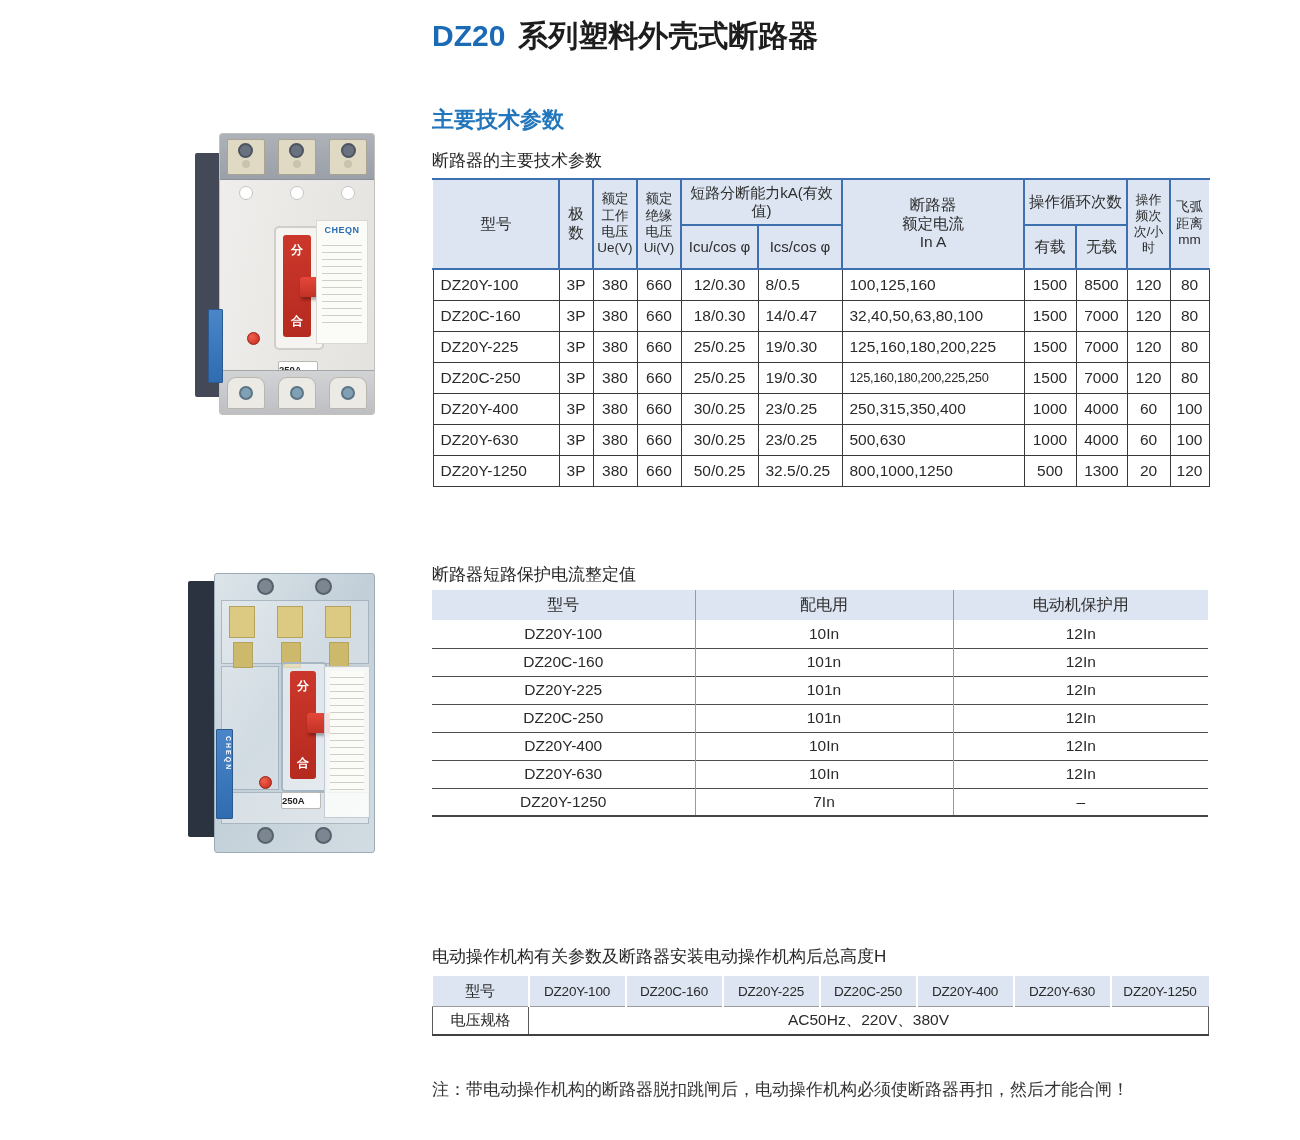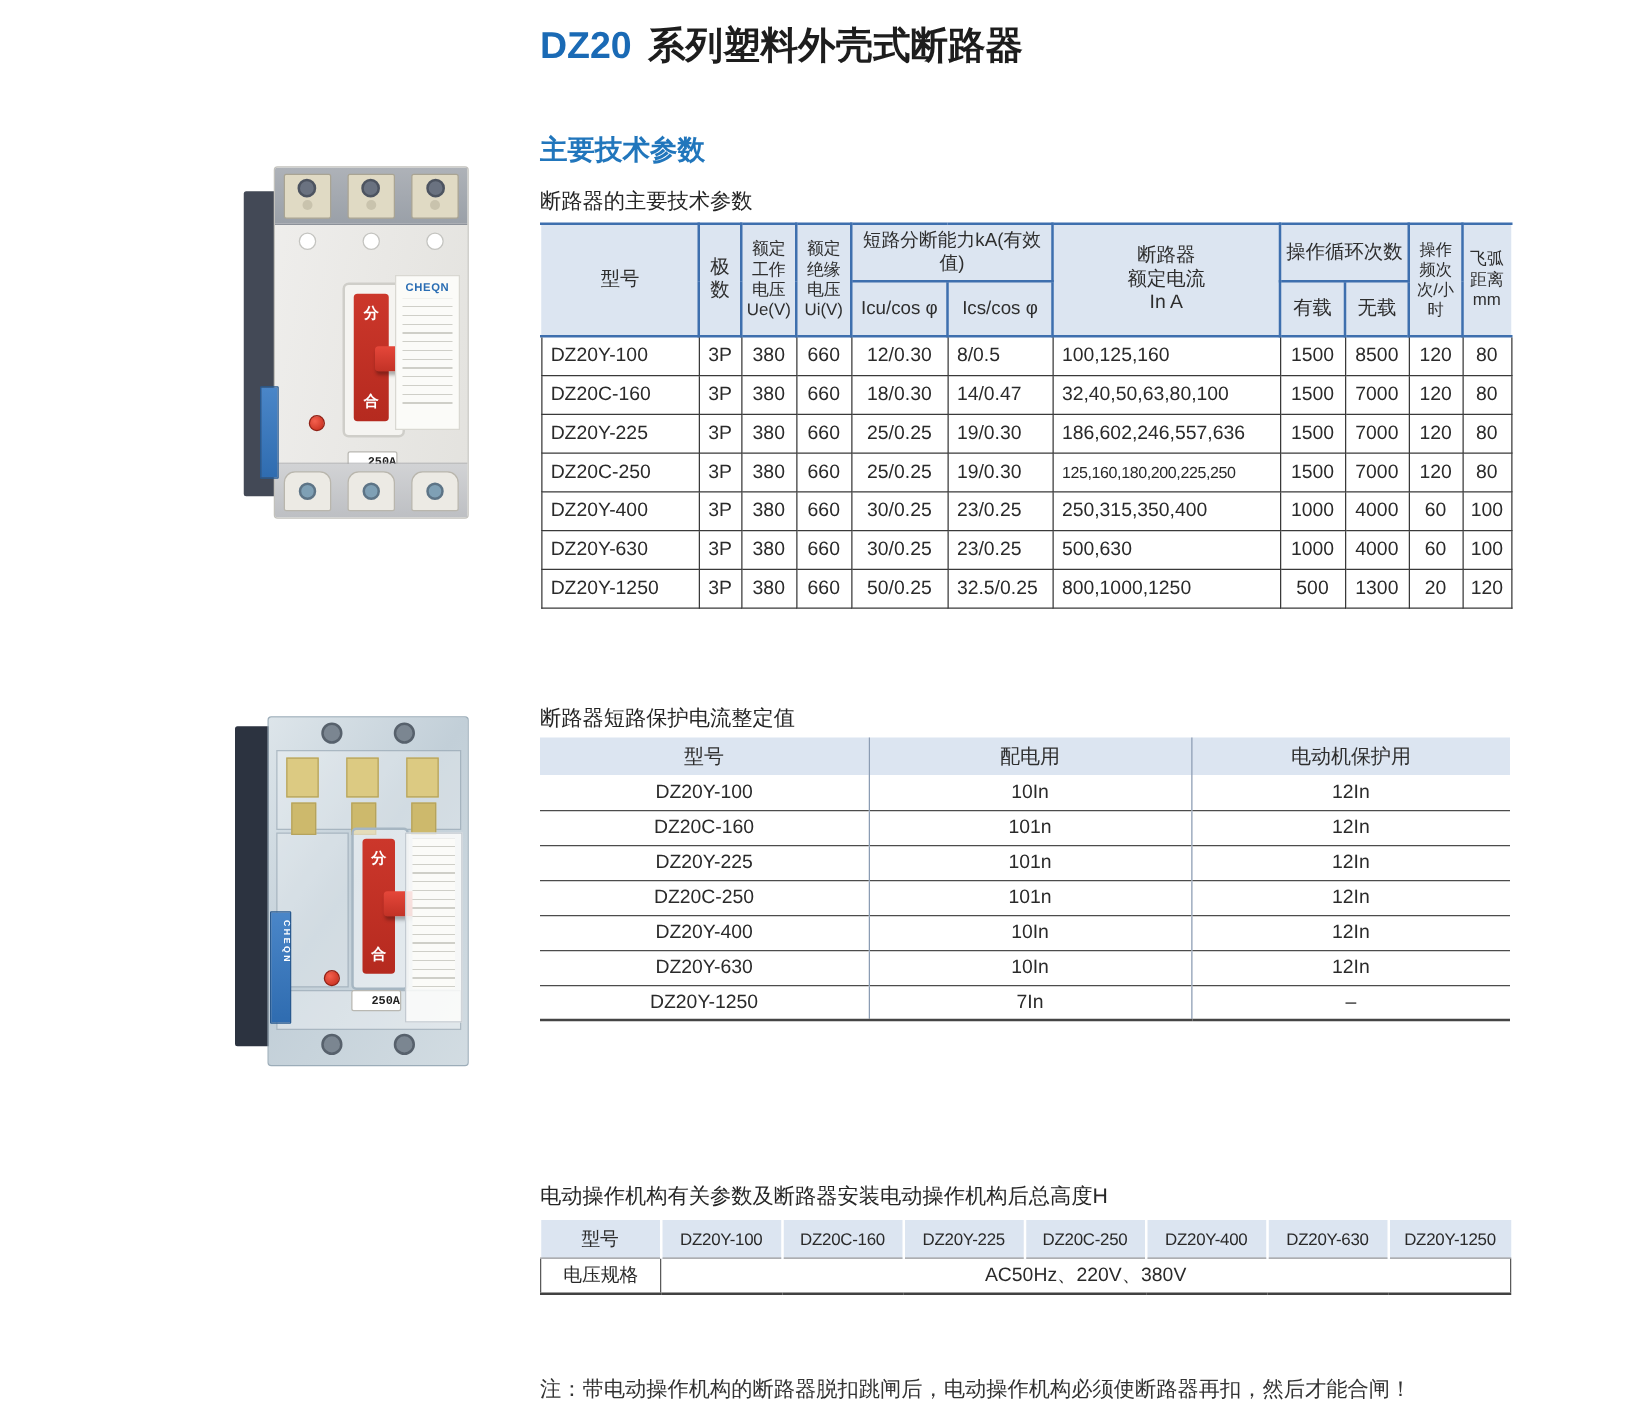--- a/index.html
+++ b/index.html
@@ -10,21 +10,21 @@
   
   .title{left:432px;top:16px;font-size:30px;font-weight:bold;color:#1d1d1d;white-space:nowrap;}
   .title .accent{color:#1a6ab5;margin-right:13px;}
   .h2{left:432px;top:105px;font-size:22px;font-weight:600;color:#2176bc;}
   .sub{font-size:17px;color:#262626;white-space:nowrap;}
   .sub1{left:432px;top:149px;}
   .t2title{left:432px;top:563px;}
   .t3title{left:432px;top:945px;}
   .note{font-size:17px;line-height:27px;color:#333;white-space:pre-line;width:812px;}
   .note1{left:432px;top:829px;}
-  .note2{left:432px;top:1098px;}
+  .note2{left:432px;top:1076px;}
 
   
   table{border-collapse:collapse;table-layout:fixed;}
   .t1{left:432px;top:178px;width:776px;}
   .t1 thead td{background:#dce5f1;border:2px solid #3e6fae;font-size:15.5px;text-align:center;
                vertical-align:middle;white-space:pre-line;line-height:1.22;color:#2e2e2e;padding:0;}
   .t1 thead td.no-l{border-left-color:transparent;}
   .t1 thead td.no-r{border-right-color:transparent;}
   .t1 thead tr:nth-child(1){height:46px;}
   .t1 thead tr:nth-child(2){height:44px;}
@@ -78,21 +78,21 @@
   .rocker{position:absolute;left:7px;top:7px;width:28px;height:102px;background:linear-gradient(#cc372b,#b52a1f);border-radius:3px;}
   .rocker .ch{position:absolute;width:100%;text-align:center;color:#fff;font-size:12px;font-weight:bold;}
   .rocker .ch.t{top:7px;} .rocker .ch.b{bottom:7px;}
   .grip{position:absolute;left:17px;top:42px;width:54px;height:20px;background:linear-gradient(#e5473a,#c23226);
         border-radius:3px;box-shadow:1px 3px 3px rgba(0,0,0,.3);}
   .speclabel{position:absolute;background:#fbfbf8;border:1px solid #d9d8d2;}
   .p1-label{right:6px;top:86px;width:50px;height:122px;}
   .brand{color:#2a6db3;font-weight:bold;font-size:9px;text-align:center;margin-top:4px;letter-spacing:.5px;}
   .finelines{height:86px;margin:4px 5px 0;background:repeating-linear-gradient(#fbfbf8 0 6px,#cfcfc8 6px 7px);}
   .rating{position:absolute;background:#fff;border:1px solid #b9b8b2;border-radius:2px;font-size:9.5px;font-weight:bold;
-          text-align:right;color:#222;font-family:Liberation Mono, monospace;}
+          text-align:left;color:#222;}
   .p1-rating{left:58px;top:227px;width:38px;height:15px;line-height:15px;}
   .dot{position:absolute;width:11px;height:11px;border-radius:50%;background:radial-gradient(circle at 35% 35%,#f4604e,#c02818);border:1px solid #8f2015;}
   .p1-dot{left:27px;top:198px;}
   .bluestrip{position:absolute;background:linear-gradient(#4a86c8,#2f6cb0);border:1px solid #28598f;border-radius:1px;}
   .p1-strip{left:13px;top:176px;width:13px;height:72px;}
 
   
   .photo2{left:188px;top:573px;width:187px;height:280px;}
   .p2-side{position:absolute;left:0;top:8px;width:38px;height:256px;background:#2c3340;border-radius:2px;}
   .p2-body{position:absolute;left:26px;top:0;width:161px;height:280px;box-sizing:border-box;
@@ -250,21 +250,21 @@
           <td>120</td>
           <td>80</td>
       </tr>
       <tr>
         <td class="l">DZ20Y-225</td>
           <td>3P</td>
           <td>380</td>
           <td>660</td>
           <td>25/0.25</td>
           <td class="l">19/0.30</td>
-          <td class="l">186,602,246,557,636</td>
+          <td class="l">125,160,180,200,225</td>
           <td>1500</td>
           <td>7000</td>
           <td>120</td>
           <td>80</td>
       </tr>
       <tr>
         <td class="l">DZ20C-250</td>
           <td>3P</td>
           <td>380</td>
           <td>660</td>

